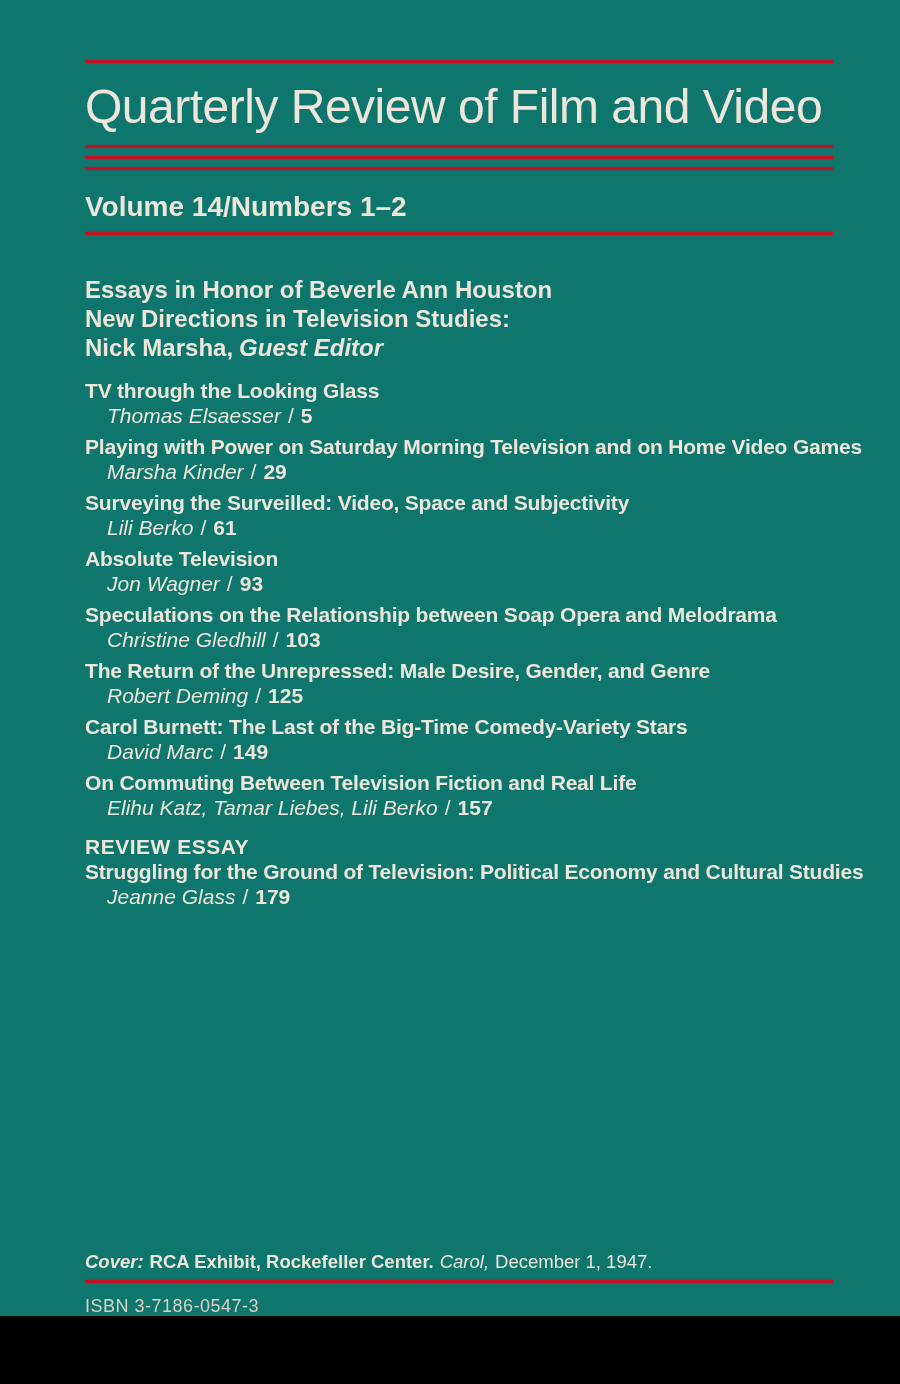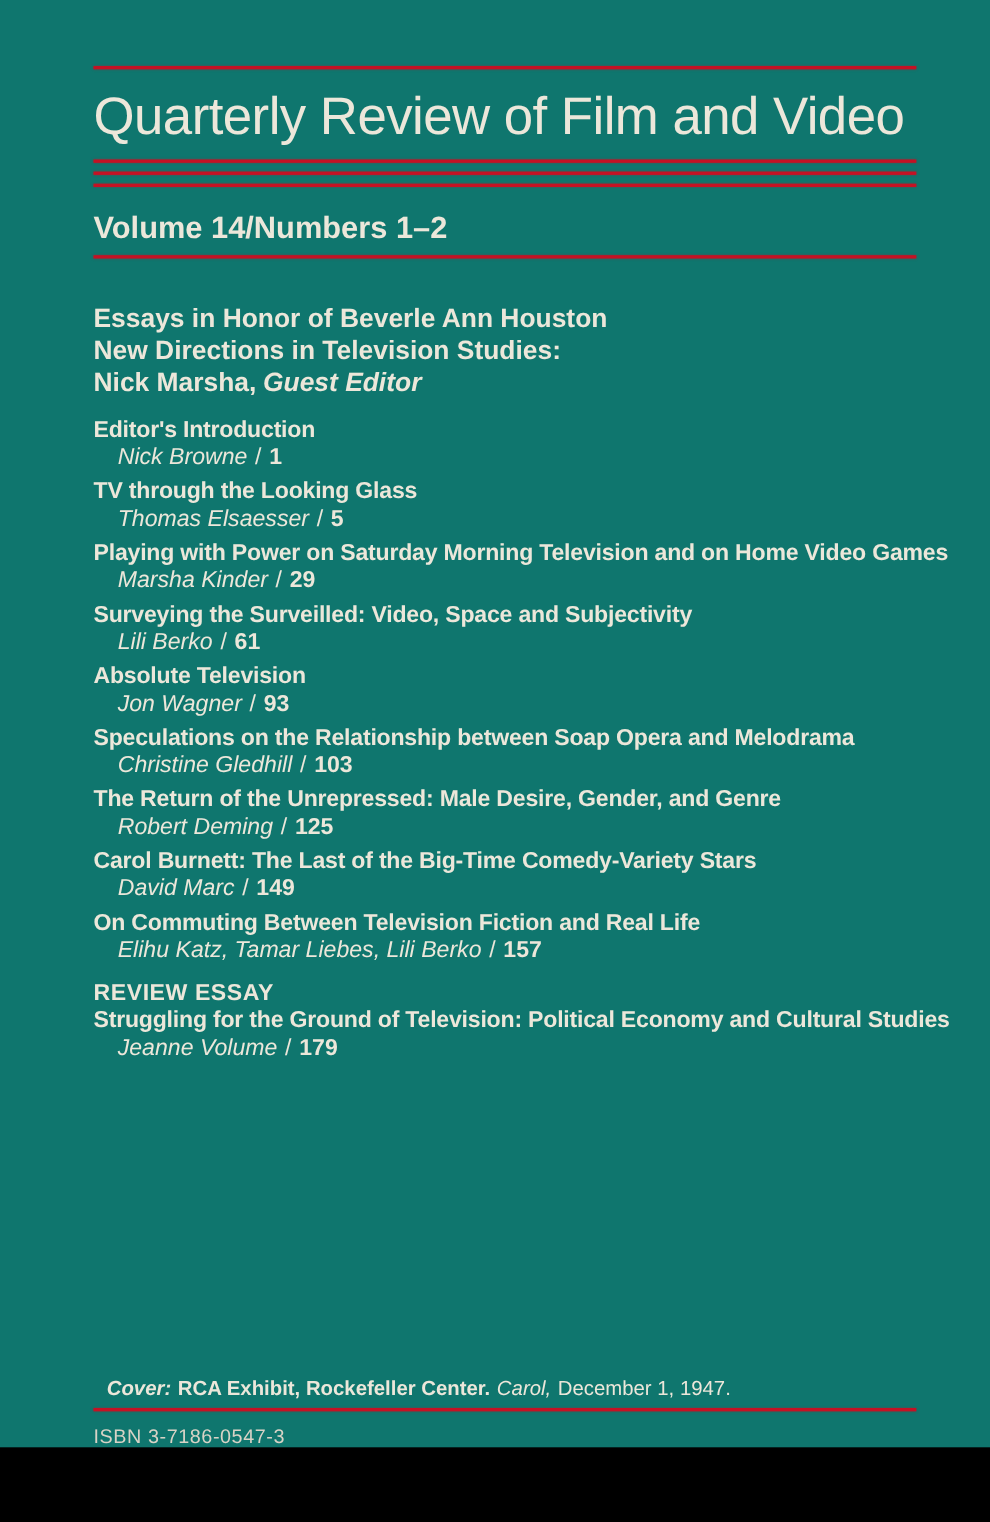--- a/index.html
+++ b/index.html
@@ -81,21 +81,21 @@
     position: absolute;
     left: 85px;
     right: 60px;
     top: 1250px;
   }
   .cover-line {
     font-size: 18.5px;
     line-height: 24px;
     white-space: nowrap;
   }
-  .cover-line .cover-label { font-style: italic; font-weight: bold; margin-left: 12px; }
+  .cover-line .cover-label { font-style: italic; font-weight: bold; }
   .cover-line .cover-main { font-weight: bold; }
   .cover-line .cover-source { font-style: italic; }
   .footer .rule { margin-top: 6px; margin-right: 7px; }
   .isbn-line {
     margin-top: 13px;
     font-size: 18px;
     color: #d8d3c6;
     letter-spacing: 0.5px;
   }
   .spacer { display: inline-block; width: 6px; }
@@ -121,24 +121,20 @@
     <div class="rule"></div>
 
     <div class="issue-heading">
       <div>Essays in Honor of Beverle Ann Houston</div>
       <div>New Directions in Television Studies:</div>
       <div><span>Nick Marsha,</span><span class="spacer"></span><span class="italic">Guest Editor</span></div>
     </div>
 
     <div class="toc">
 
-      <div class="entry">
-        <div class="entry-title">Editor's Introduction</div>
-        <div class="entry-byline"><span class="authors">Nick Browne</span><span class="sep">/</span><span class="pagenum">1</span></div>
-      </div>
 
       <div class="entry">
         <div class="entry-title">TV through the Looking Glass</div>
         <div class="entry-byline"><span class="authors">Thomas Elsaesser</span><span class="sep">/</span><span class="pagenum">5</span></div>
       </div>
 
       <div class="entry">
         <div class="entry-title">Playing with Power on Saturday Morning Television and on Home Video Games</div>
         <div class="entry-byline"><span class="authors">Marsha Kinder</span><span class="sep">/</span><span class="pagenum">29</span></div>
       </div>
@@ -169,21 +165,21 @@
       </div>
 
       <div class="entry">
         <div class="entry-title">On Commuting Between Television Fiction and Real Life</div>
         <div class="entry-byline"><span class="authors">Elihu Katz, Tamar Liebes, Lili Berko</span><span class="sep">/</span><span class="pagenum">157</span></div>
       </div>
 
       <div class="review-section">
         <div class="section-label">REVIEW ESSAY</div>
         <div class="entry-title">Struggling for the Ground of Television: Political Economy and Cultural Studies</div>
-        <div class="entry-byline"><span class="authors">Jeanne Volume</span><span class="sep">/</span><span class="pagenum">179</span></div>
+        <div class="entry-byline"><span class="authors">Jeanne Glass</span><span class="sep">/</span><span class="pagenum">179</span></div>
       </div>
 
     </div>
   </div>
 
   <div class="footer">
     <div class="cover-line"><span class="cover-label">Cover:</span><span class="spacer"></span><span class="cover-main">RCA Exhibit, Rockefeller Center.</span><span class="spacer"></span><span class="cover-source">Carol,</span><span class="spacer"></span><span class="cover-date">December 1, 1947.</span></div>
     <div class="rule"></div>
     <div class="isbn-line">ISBN 3-7186-0547-3</div>
   </div>

